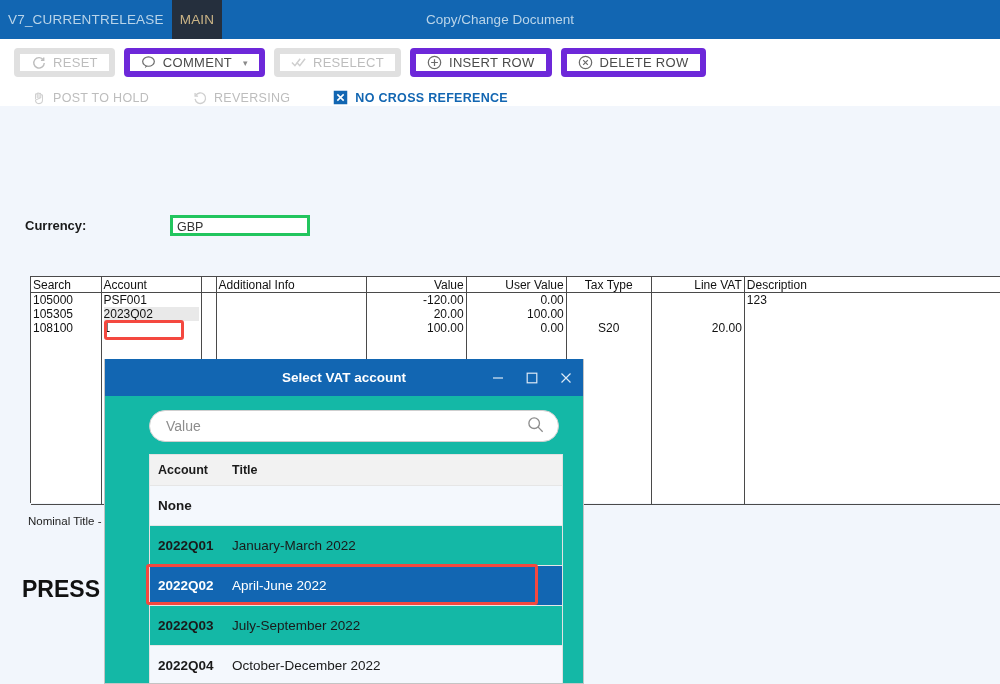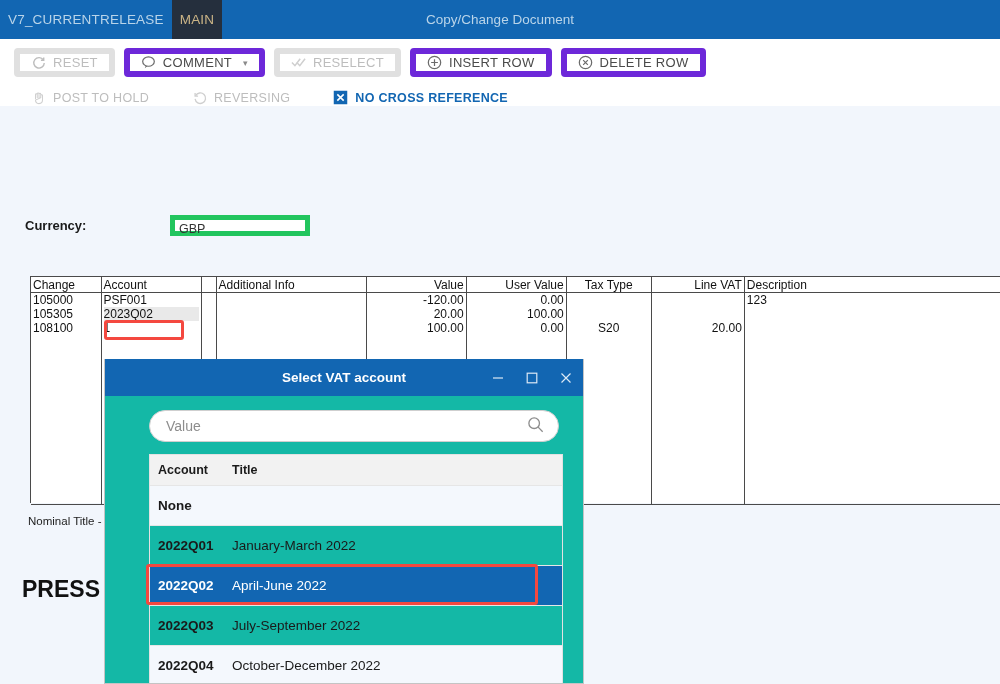--- a/index.html
+++ b/index.html
@@ -64,21 +64,21 @@
   }
 
   
   .form { position: absolute; left: 25px; top: 106px; }
   .form-row { display: flex; align-items: center; height: 26px; margin-bottom: 8px; }
   .form-label {
     width: 145px; font-size: 13px; font-weight: bold; color: #1a1a1a;
   }
   .txtinput {
     width: 140px; height: 21px; box-sizing: border-box;
-    border: 5px solid #22c55e; background: #fff;
+    border: 3px solid #22c55e; background: #fff;
     font-size: 12.5px; color: #333; padding: 0 4px; line-height: 19px;
   }
   .selinput {
     width: 140px; height: 23px; box-sizing: border-box;
     border: 1px solid #c9c9c9; background: #fff;
     font-size: 12.5px; color: #333; padding: 0 4px; line-height: 21px;
     display: flex; align-items: center; justify-content: space-between;
   }
   .selinput .sc { font-size: 9px; color: #333; }
 
@@ -294,21 +294,21 @@
             <col style="width:15px">
           <col style="width:150px">
             <col style="width:100px">
             <col style="width:100px">
           <col style="width:85px">
             <col style="width:93px">
             <col style="width:266px">
         </colgroup>
         <thead>
           <tr>
-            <th class="al">Change</th>
+            <th class="al">Search</th>
             <th class="al">Account</th>
             <th class="al"></th>
             <th class="al">Additional Info</th>
             <th class="ar">Value</th>
             <th class="ar">User Value</th>
             <th class="ac">Tax Type</th>
             <th class="ar">Line VAT</th>
             <th class="al">Description</th>
           </tr>
         </thead>

